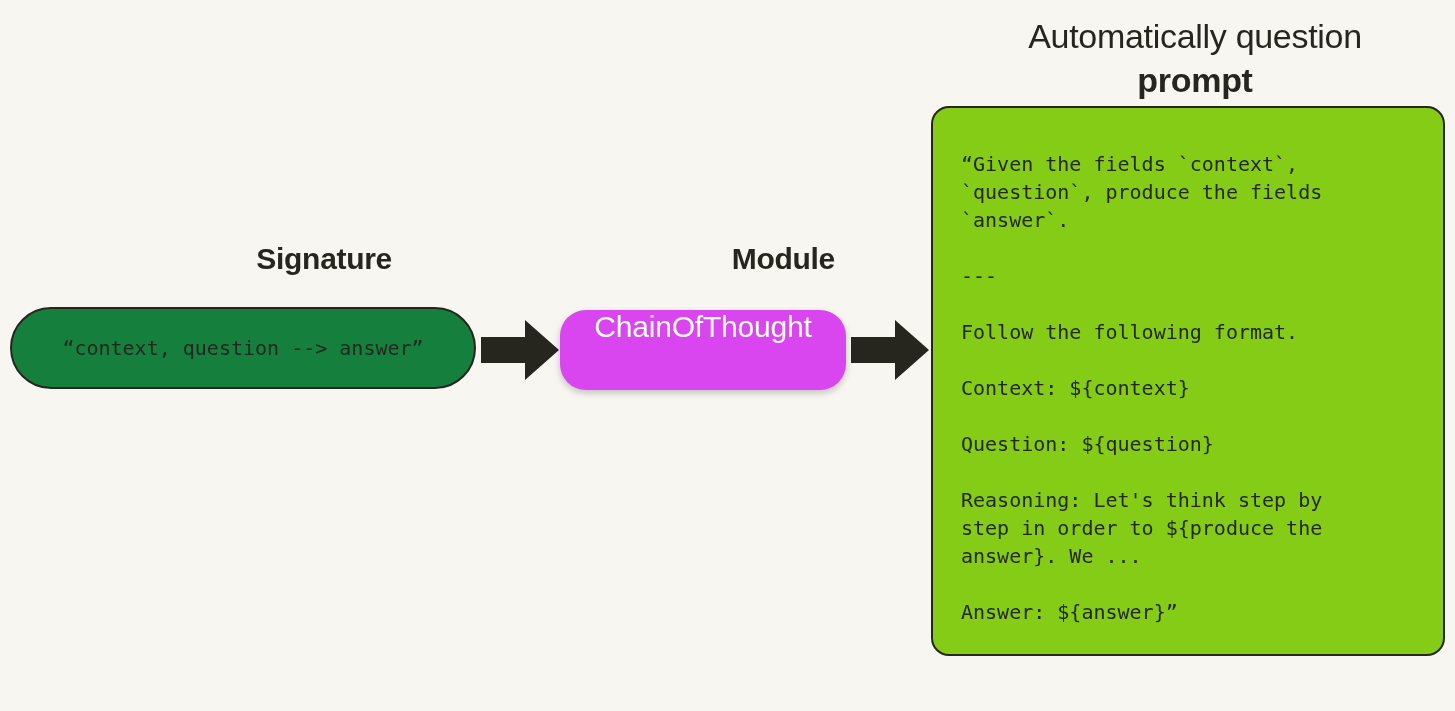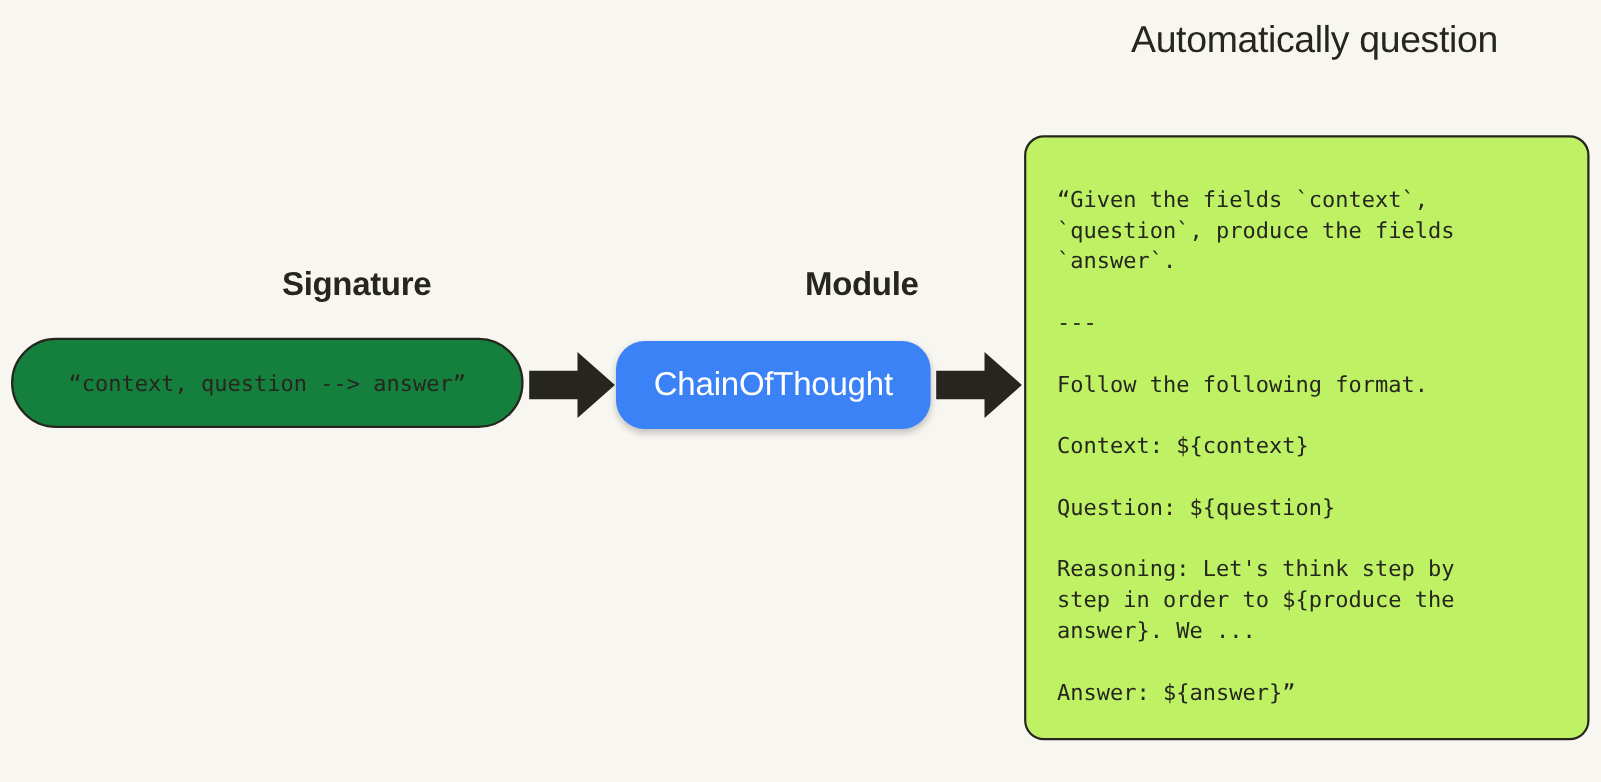--- a/index.html
+++ b/index.html
@@ -80,24 +80,24 @@
   }
 
   
   #module-box {
     position: absolute;
     left: 560px;
     top: 310px;
     width: 286px;
     height: 80px;
     box-sizing: border-box;
-    background: #3b82f6;
+    background: #d946ef;
     border-radius: 26px;
     display: flex;
-    align-items: center;
+    align-items: flex-start;
     justify-content: center;
     box-shadow: 0 3px 7px rgba(0,0,0,0.22);
   }
   #module-text {
     font-family: "Liberation Sans", sans-serif;
     font-size: 30px;
     font-weight: normal;
     color: #ffffff;
     letter-spacing: -0.2px;
     white-space: nowrap;
@@ -108,27 +108,27 @@
     position: absolute;
     top: 318px;
   }
   #arrow-1 { left: 481px; }
   #arrow-2 { left: 851px; }
 
   
   #prompt-panel {
     position: absolute;
     left: 931px;
-    top: 123px;
+    top: 106px;
     width: 514px;
     height: 550px;
     box-sizing: border-box;
     border: 2px solid #26261f;
     border-radius: 18px;
-    background: #bef264;
+    background: #84cc16;
   }
   #prompt-text {
     position: absolute;
     left: 28px;
     top: 42px;
     right: 14px;
     font-family: "DejaVu Sans Mono", "Liberation Mono", monospace;
     font-size: 20px;
     line-height: 28px;
     color: #26261f;
@@ -160,20 +160,21 @@
   </div>
 
   <span class="arrow" id="arrow-2">
     <svg width="78" height="64" viewBox="0 0 78 64" xmlns="http://www.w3.org/2000/svg">
       <path d="M0 19 L44 19 L44 2 L78 32 L44 62 L44 45 L0 45 Z" fill="#26261f"></path>
     </svg>
   </span>
 
   <div class="panel-heading">
     <span class="light">Automatically question</span>
+    <span class="strong">prompt</span>
   </div>
 
   <div id="prompt-panel">
     <pre id="prompt-text">“Given the fields `context`,
 `question`, produce the fields
 `answer`.
 
 ---
 
 Follow the following format.

